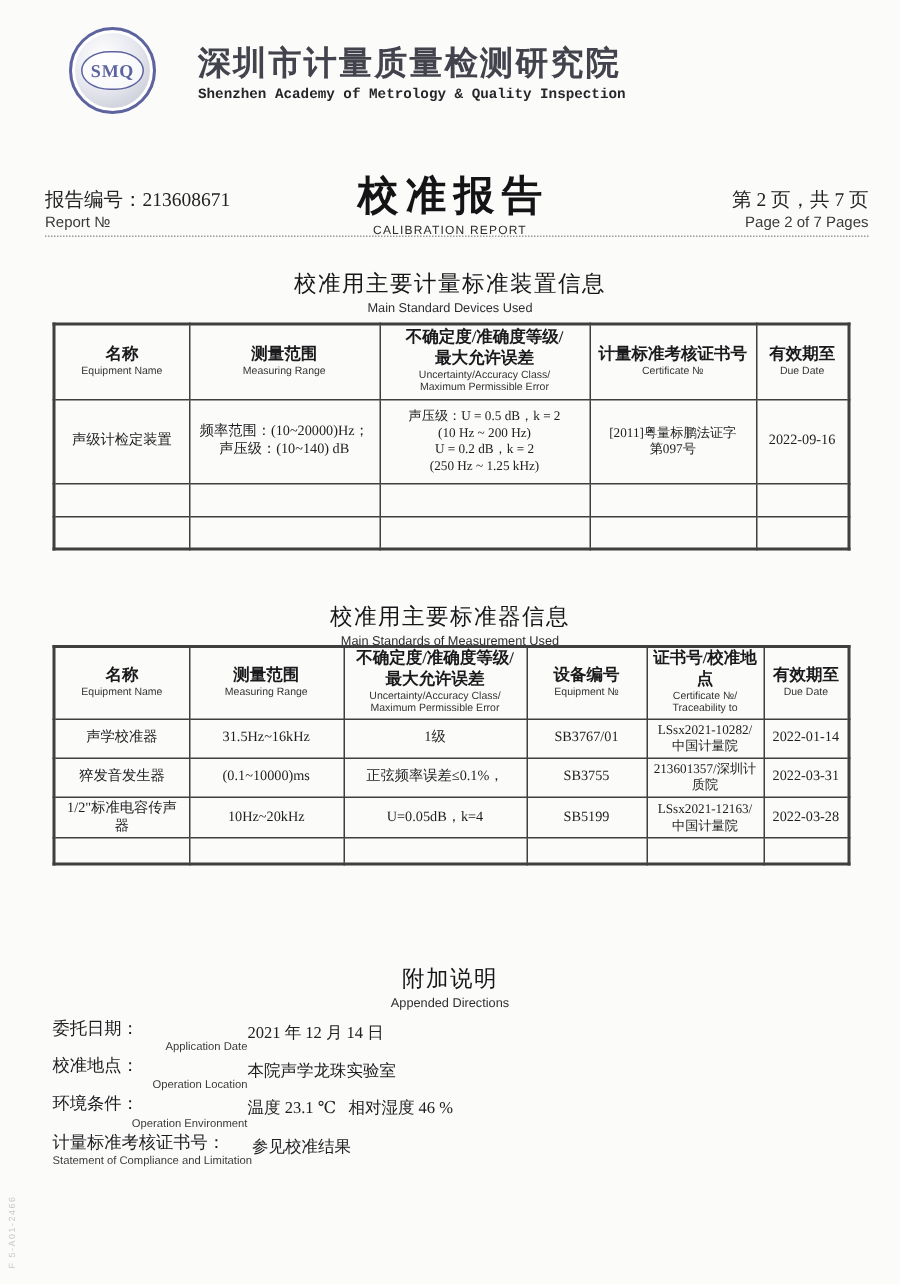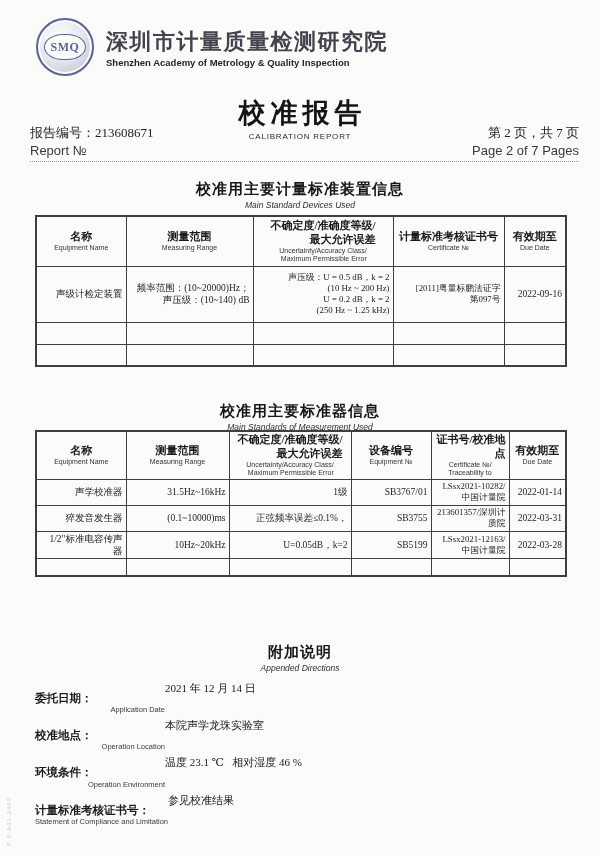--- a/index.html
+++ b/index.html
@@ -3,76 +3,76 @@
 <meta charset="utf-8">
 <style>
   html,body{margin:0;padding:0;background:#e9e9e9;}
   .page{
     position:relative;width:600px;height:856px;margin:0 auto;
     background:var(--paper,#fbfbf9);color:var(--ink,#1e1e22);
     font-family:"Liberation Serif","DejaVu Serif",serif;
     overflow:hidden;
   }
   
-  .header{position:absolute;top:18px;left:36px;display:flex;align-items:center;gap:12px;}
+  .header{position:absolute;top:18px;left:46px;display:flex;align-items:center;gap:28px;}
   .logo{
     width:54px;height:54px;border-radius:50%;
     border:2px solid var(--logo_blue,#5c639e);
     background:radial-gradient(circle at 38% 32%, #ffffff 0%, #e7e8ef 45%, #b9bcc9 100%);
     display:flex;align-items:center;justify-content:center;
     box-shadow:inset 0 0 0 2px #fff;
   }
   .logo-inner{
     width:40px;height:24px;border:1px solid var(--logo_blue,#5c639e);
     border-radius:50%/55%;background:rgba(255,255,255,.75);
     display:flex;align-items:center;justify-content:center;
   }
   .logo-text{font-size:12px;font-weight:bold;color:var(--logo_blue,#5c639e);letter-spacing:.5px;font-family:"Liberation Serif",serif;}
   .org-cn{font-size:22px;font-weight:700;letter-spacing:1.5px;color:#43434d;font-family:Liberation Sans, sans-serif;}
-  .org-en{font-size:9.5px;font-weight:700;color:#26262a;margin-top:0;font-family:Liberation Sans, sans-serif;}
-  
-  .title-block{position:absolute;top:95px;left:0;width:100%;text-align:center;}
+  .org-en{font-size:9.5px;font-weight:700;color:#26262a;margin-top:0;font-family:Liberation Mono, monospace;}
+  
+  .title-block{position:absolute;top:112px;left:0;width:100%;text-align:center;}
   .title-cn{font-size:27px;font-weight:600;letter-spacing:5px;padding-left:5px;color:#141416;}
   .title-en{font-size:8px;letter-spacing:.8px;color:#2b2b2e;margin-top:1px;font-family:"Liberation Sans",sans-serif;}
   
   .report-line{
     position:absolute;top:124px;left:30px;right:21px;
     display:flex;justify-content:space-between;align-items:flex-start;
     border-bottom:1px dotted #9b9b98;padding-bottom:3px;
   }
   .rl-left,.rl-right{display:flex;flex-direction:column;}
   .rl-right{text-align:right;align-items:flex-end;}
   .rl-cn{font-size:13px;color:#222;}
-  .rl-en{font-size:13px;color:#3a3a3c;margin-top:1px;font-family:"Liberation Sans",sans-serif;}
+  .rl-en{font-size:10px;color:#3a3a3c;margin-top:1px;font-family:"Liberation Sans",sans-serif;}
   
   .sec-title{position:absolute;left:0;width:100%;text-align:center;}
-  .sec-cn{font-size:15px;font-weight:700;letter-spacing:1px;color:#17171a;}
-  .sec-en{font-size:8.5px;color:#2d2d30;margin-top:1px;font-family:"Liberation Sans",sans-serif;font-style:italic;}
+  .sec-cn{font-size:15px;font-weight:400;letter-spacing:1px;color:#17171a;}
+  .sec-en{font-size:8.5px;color:#2d2d30;margin-top:1px;font-family:"Liberation Sans",sans-serif;}
   
   table.t{
     position:absolute;left:35px;width:530px;border-collapse:collapse;
     border:2px solid var(--line,#3f3f3f);table-layout:fixed;
   }
   table.t th,table.t td{
     border:1px solid var(--line,#3f3f3f);
-    padding:1px 3px;text-align:right;vertical-align:middle;
+    padding:1px 3px;text-align:center;vertical-align:middle;
     font-weight:normal;overflow:hidden;
   }
   .hwrap{display:flex;flex-direction:column;justify-content:space-between;align-items:center;height:100%;}
   .hcn{font-size:11px;font-weight:600;white-space:pre-line;line-height:1.25;color:#1a1a1d;}
   .hen{font-size:7px;white-space:pre-line;line-height:1.15;color:#333;font-family:"Liberation Sans",sans-serif;}
   td.c{font-size:9.5px;white-space:pre-line;line-height:1.3;color:#1d1d20;}
   td.c.small{font-size:8.8px;line-height:1.25;}
   #table1 .hrow{height:50px;} #table1 .r0{height:56px;} #table1 .re{height:22px;}
   #table2 .hrow{height:48px;} #table2 .rr{height:26px;} #table2 .re{height:17px;}
   
   .fields{position:absolute;top:680px;left:35px;right:30px;}
   .field{display:flex;align-items:flex-start;margin-bottom:3px;}
   .f-label{min-width:130px;}
-  .f-cn{font-size:11.5px;font-weight:700;color:#1b1b1e;line-height:1.15;margin-top:12px;}
+  .f-cn{font-size:11.5px;font-weight:400;color:#1b1b1e;line-height:1.15;}
   .f-en{font-size:7.5px;color:#3a3a3c;line-height:1.2;font-family:"Liberation Sans",sans-serif;text-align:right;}
   .f-val{font-size:11px;color:#202023;padding-top:1px;white-space:pre-wrap;}
   
   .side-mark{
     position:absolute;left:6px;bottom:10px;
     writing-mode:vertical-rl;transform:rotate(180deg);
     font-size:6px;color:#8a8a8a;opacity:.45;letter-spacing:1px;
     font-family:"Liberation Sans",sans-serif;
   }
 </style>
@@ -253,21 +253,21 @@
       <td class="c">猝发音发生器</td>
       <td class="c">(0.1~10000)ms</td>
       <td class="c">正弦频率误差≤0.1%，</td>
       <td class="c">SB3755</td>
       <td class="c small">213601357/深圳计质院</td>
       <td class="c">2022-03-31</td>
     </tr>
     <tr class="rr">
       <td class="c">1/2"标准电容传声器</td>
       <td class="c">10Hz~20kHz</td>
-      <td class="c">U=0.05dB，k=2</td>
+      <td class="c">U=0.05dB，k=4</td>
       <td class="c">SB5199</td>
       <td class="c small">LSsx2021-12163/中国计量院</td>
       <td class="c">2022-03-28</td>
     </tr>
     <tr class="re">
       <td class="c"></td>
       <td class="c"></td>
       <td class="c"></td>
       <td class="c"></td>
       <td class="c"></td>

